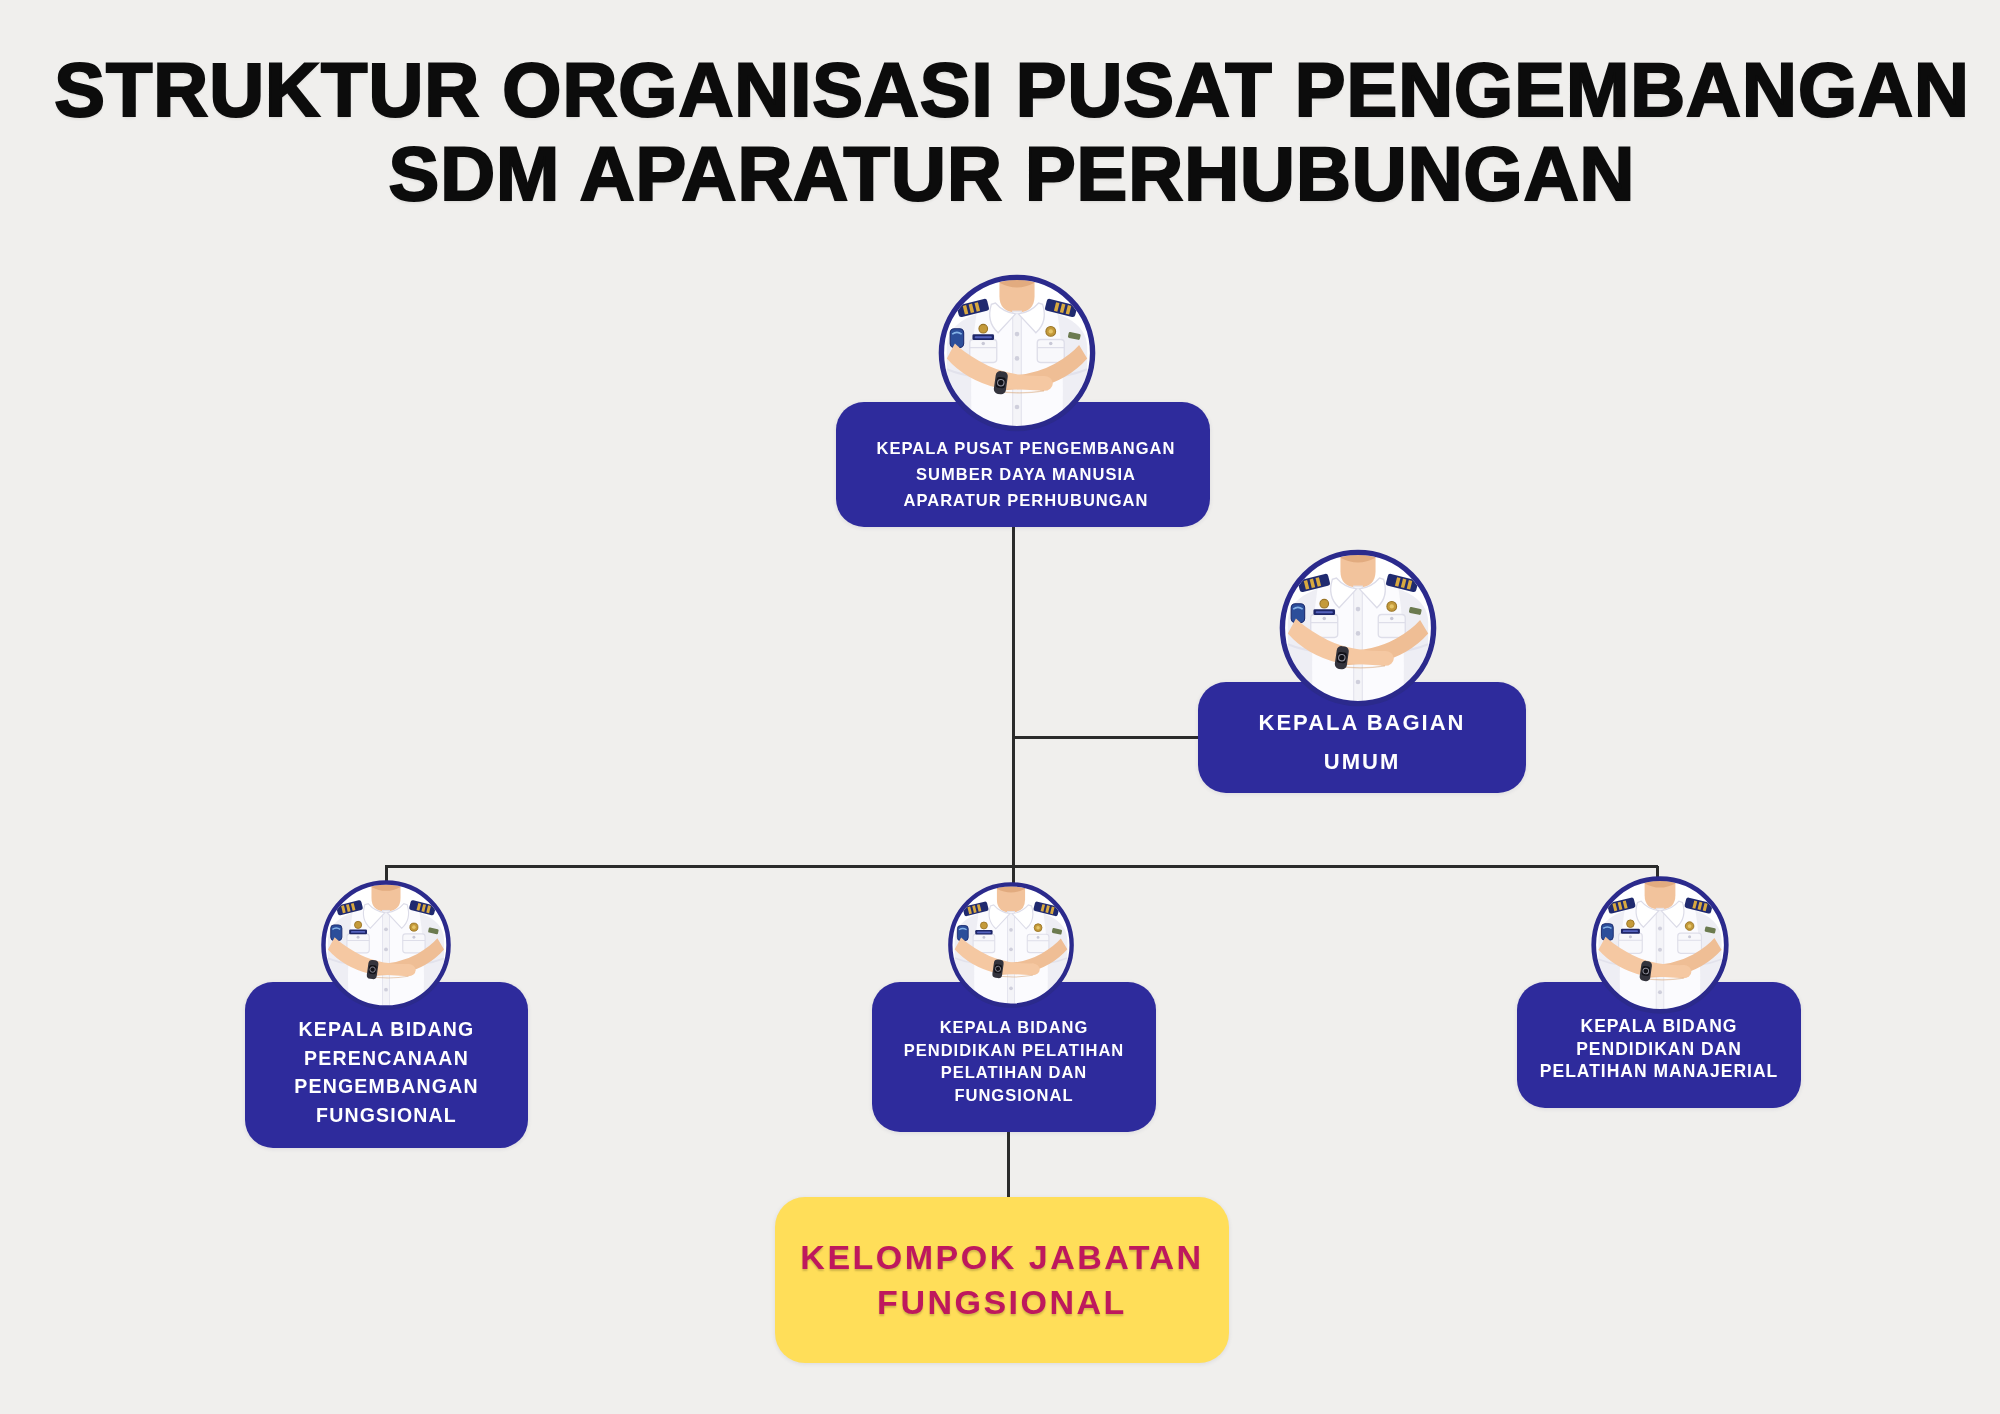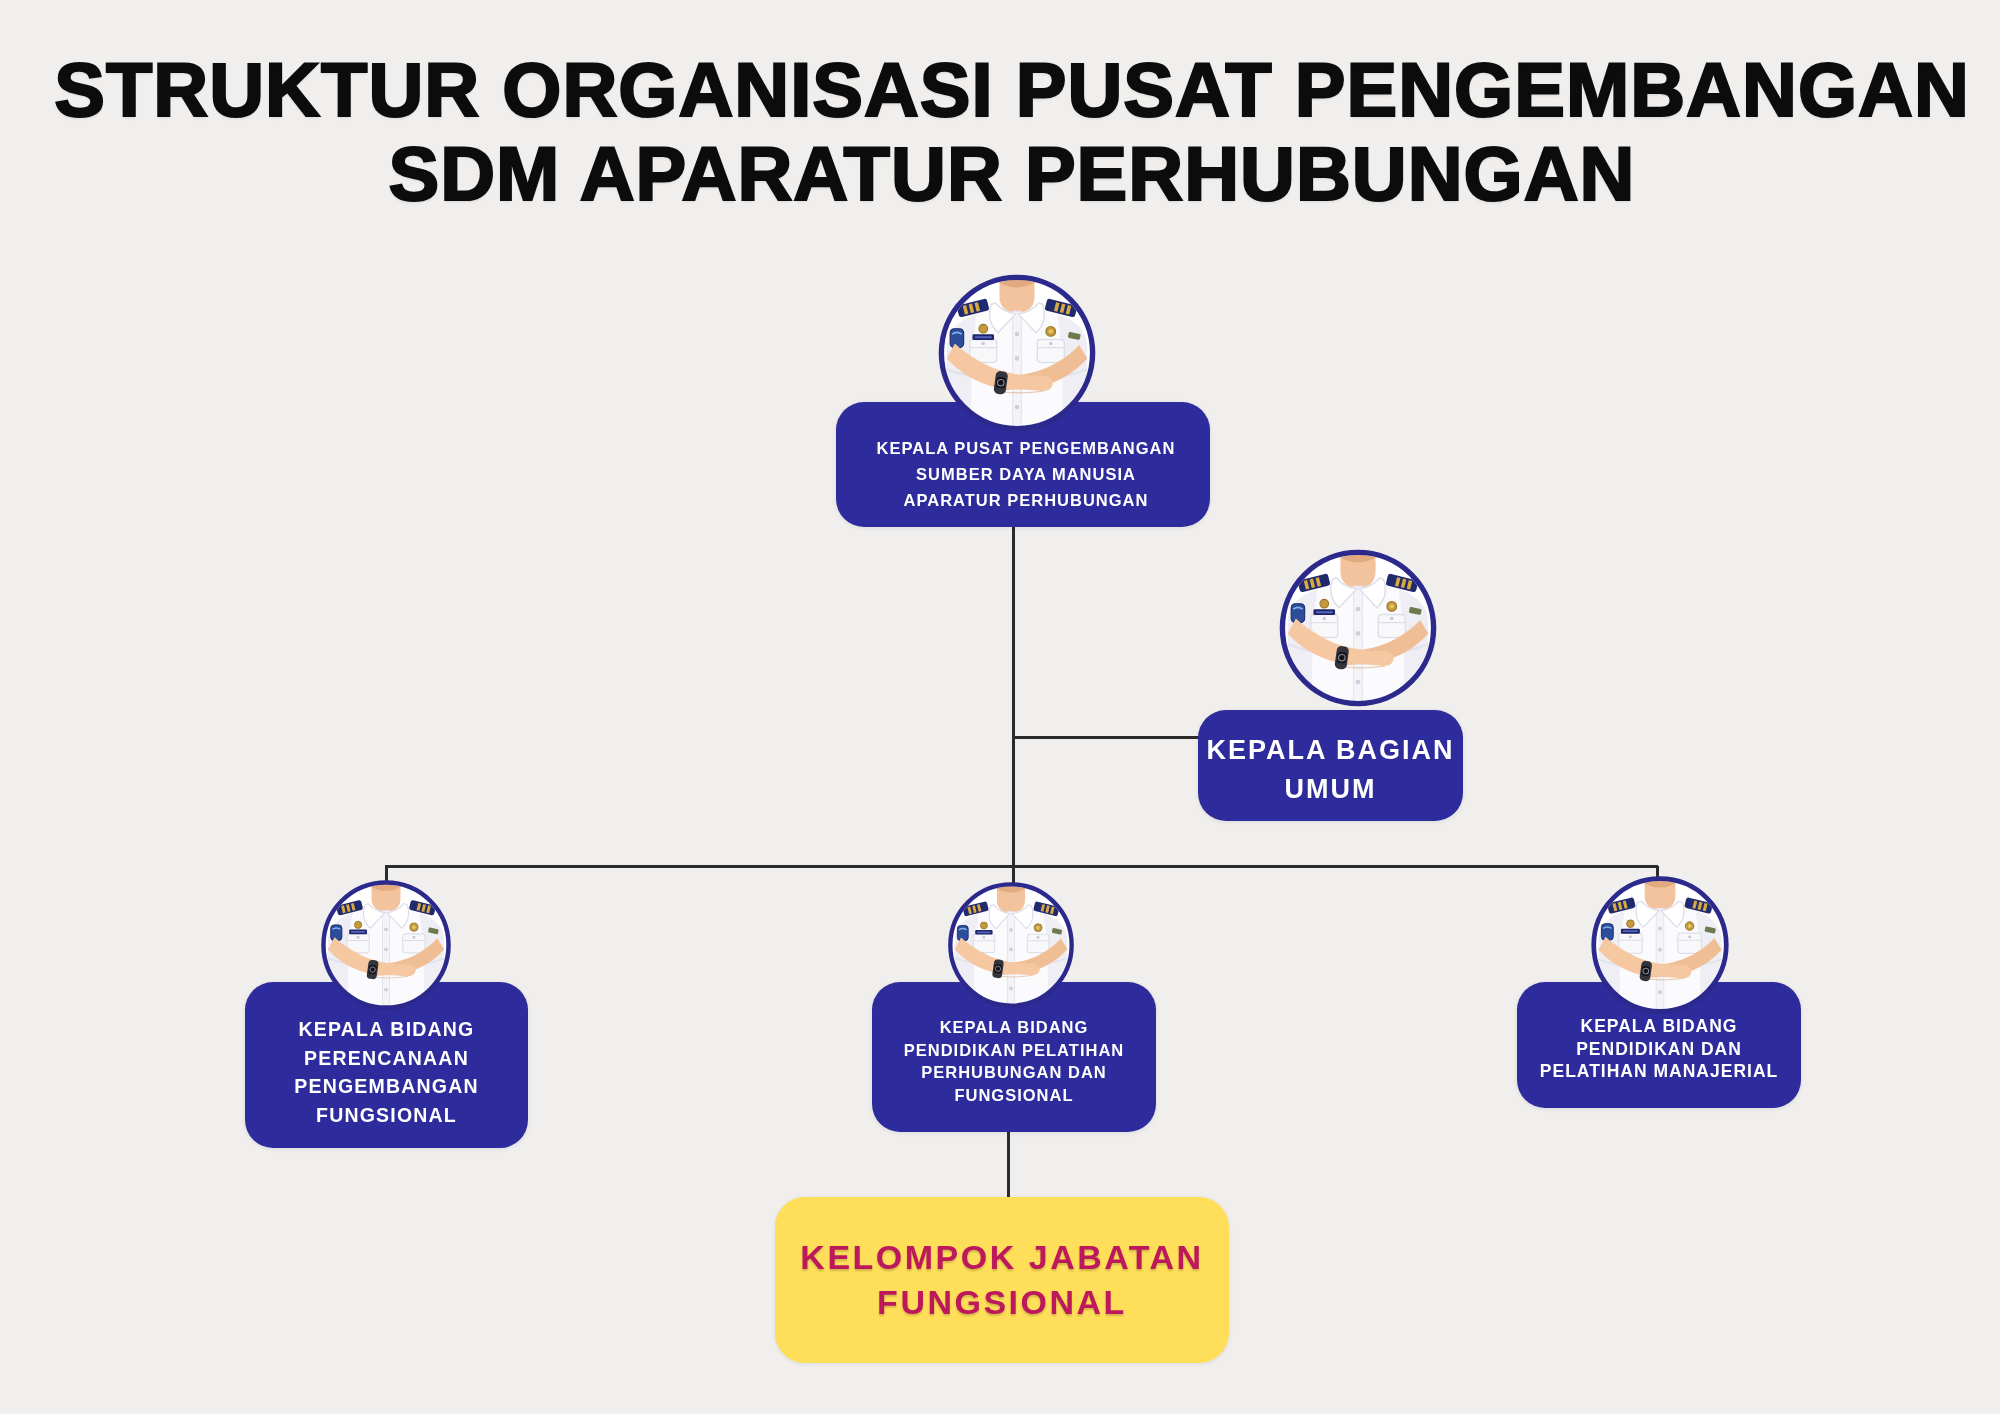--- a/index.html
+++ b/index.html
@@ -37,22 +37,22 @@
   
   .card{
     position:absolute;z-index:2;border-radius:28px;background:#2E2B9C;
     color:#FFFFFF;text-align:center;box-sizing:border-box;
     display:flex;flex-direction:column;align-items:center;justify-content:flex-start;
     box-shadow:0 1px 4px rgba(40,40,90,0.10);
   }
   .card .ln{display:block;font-weight:bold;white-space:nowrap;}
   #c-pusat {left:836px; top:402px; width:374px;height:125px;padding-top:33px;
             font-size:16.5px;line-height:26px;letter-spacing:1px;padding-left:6px;}
-  #c-umum  {left:1198px;top:710px; width:265px;height:111px;padding-top:21px;
-            font-size:27px;line-height:39px;letter-spacing:2px;}
+  #c-umum  {left:1198px;top:682px; width:328px;height:111px;padding-top:21px;
+            font-size:22px;line-height:39px;letter-spacing:2px;}
   #c-left  {left:245px; top:982px; width:283px;height:166px;padding-top:33px;
             font-size:19.5px;line-height:28.5px;letter-spacing:1.2px;}
   #c-mid   {left:872px; top:982px; width:284px;height:150px;padding-top:34px;
             font-size:16.5px;line-height:22.5px;letter-spacing:1px;}
   #c-right {left:1517px;top:982px; width:284px;height:126px;padding-top:33px;
             font-size:17.5px;line-height:22.5px;letter-spacing:1px;}
   #c-kjf{
     left:775px;top:1197px;width:454px;height:166px;border-radius:30px;
     background:#FFDE59;color:#be185d;justify-content:center;padding-top:0;
     font-size:34px;line-height:45px;letter-spacing:2.5px;
@@ -179,21 +179,21 @@
   <div class="card" id="c-left">
     <span class="ln">KEPALA BIDANG</span>
     <span class="ln">PERENCANAAN</span>
     <span class="ln">PENGEMBANGAN</span>
     <span class="ln">FUNGSIONAL</span>
   </div>
 
   <div class="card" id="c-mid">
     <span class="ln">KEPALA BIDANG</span>
     <span class="ln">PENDIDIKAN PELATIHAN</span>
-    <span class="ln">PERHUBUNGAN DAN</span>
+    <span class="ln">PELATIHAN DAN</span>
     <span class="ln">FUNGSIONAL</span>
   </div>
 
   <div class="card" id="c-right">
     <span class="ln">KEPALA BIDANG</span>
     <span class="ln">PENDIDIKAN DAN</span>
     <span class="ln">PELATIHAN MANAJERIAL</span>
   </div>
 
   <div class="card" id="c-kjf">

